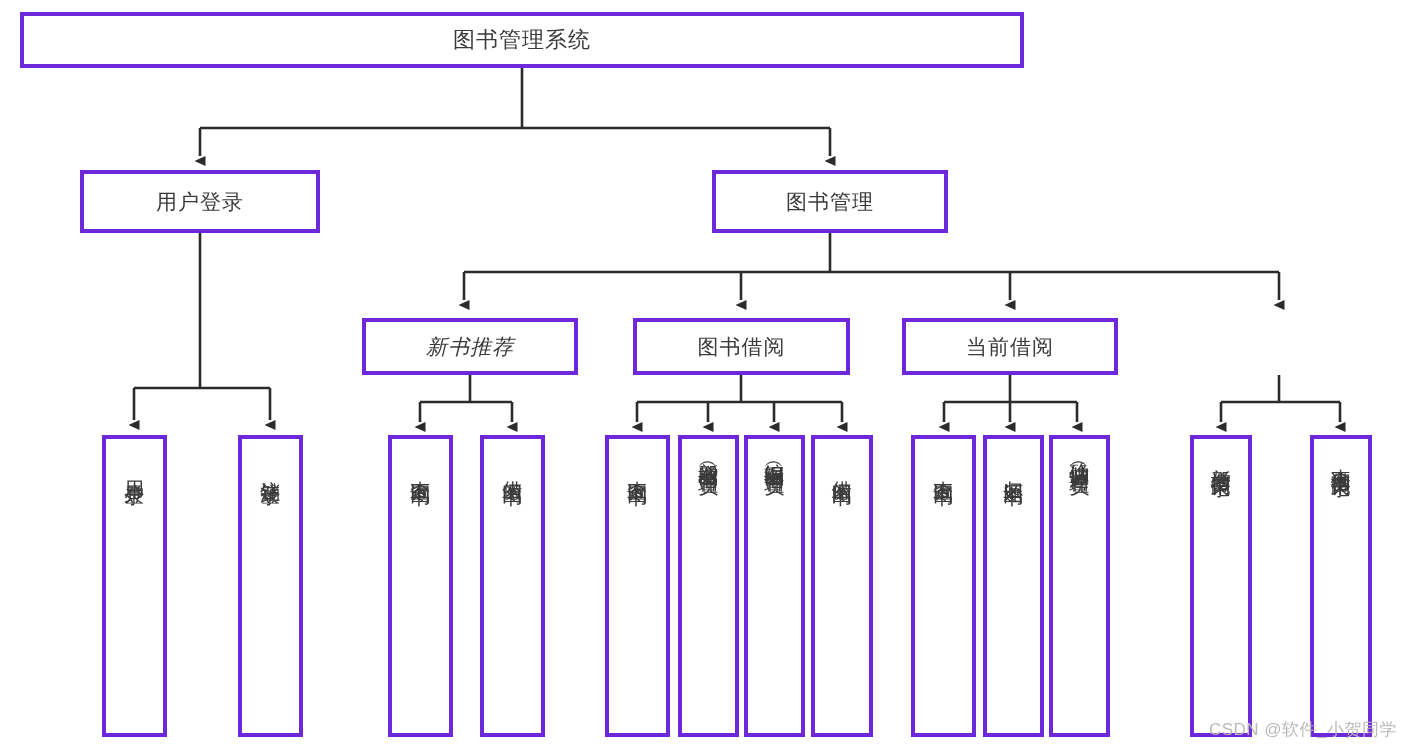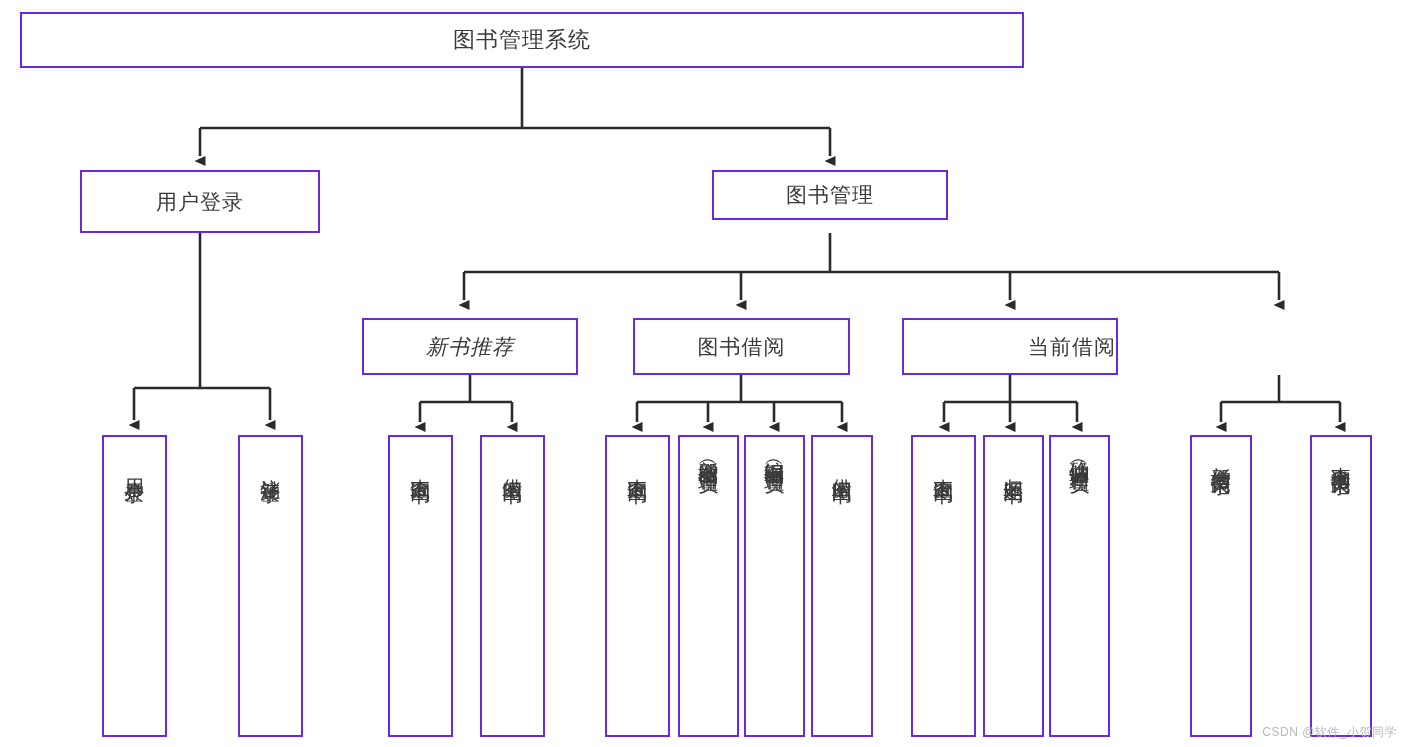--- a/index.html
+++ b/index.html
@@ -25,21 +25,21 @@
     top: 0;
     width: 1405px;
     height: 747px;
     pointer-events: none;
   }
   
   .node {
     position: absolute;
     box-sizing: border-box;
     background: #ffffff;
-    border: 2px solid #6d28d9;
+    border: 4px solid #6d28d9;
     display: flex;
     align-items: center;
     justify-content: center;
     color: #3a3a3a;
   }
   .node.h {
     
     font-size: 21px;
     letter-spacing: 1px;
     line-height: 1.1;
@@ -63,21 +63,21 @@
     white-space: nowrap;
   }
   .vtext.tall {
     padding-top: 0;
   }
   
   #watermark {
     position: absolute;
     right: 8px;
     bottom: 6px;
-    font-size: 12px;
+    font-size: 17px;
     color: #b9b9b9;
     letter-spacing: 0.5px;
     user-select: none;
   }
 </style>
 </head>
 <body>
 
 <div id="canvas">
 
@@ -132,33 +132,33 @@
   </svg>
 
   <div class="node h root" style="left:20px; top:12px; width:1004px; height:56px;">
     <span>图书管理系统</span>
   </div>
 
   <div class="node h" style="left:80px; top:170px; width:240px; height:63px;">
     <span>用户登录</span>
   </div>
 
-  <div class="node h" style="left:712px; top:170px; width:236px; height:50px;">
+  <div class="node h" style="left:712px; top:170px; width:236px; height:63px;">
     <span>图书管理</span>
   </div>
 
   <div class="node h" style="left:362px; top:318px; width:216px; height:57px;font-style:italic;">
     <span>新书推荐</span>
   </div>
 
   <div class="node h" style="left:633px; top:318px; width:217px; height:57px;text-align:center;">
     <span>图书借阅</span>
   </div>
 
-  <div class="node h" style="left:902px; top:318px; width:216px; height:57px;justify-content:flex-end;">
+  <div class="node h" style="left:902px; top:318px; width:216px; height:57px;">
     <span>当前借阅</span>
   </div>
 
 
   <div class="node v" style="left:102px; top:435px; width:65px; height:302px;">
     <span class="vtext">用户登录</span>
   </div>
 
   <div class="node v" style="left:238px; top:435px; width:65px; height:302px;">
     <span class="vtext">注销登录</span>

